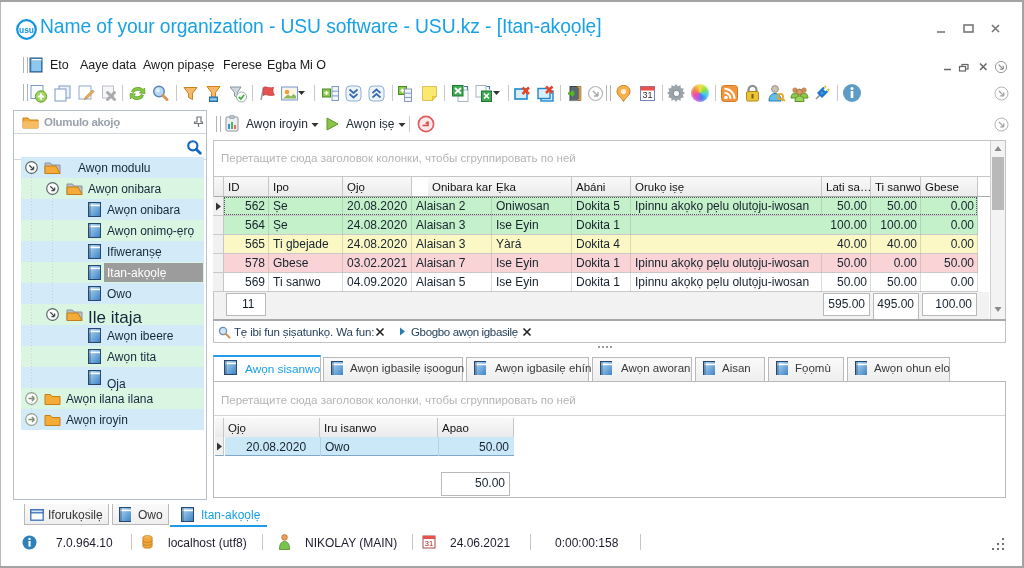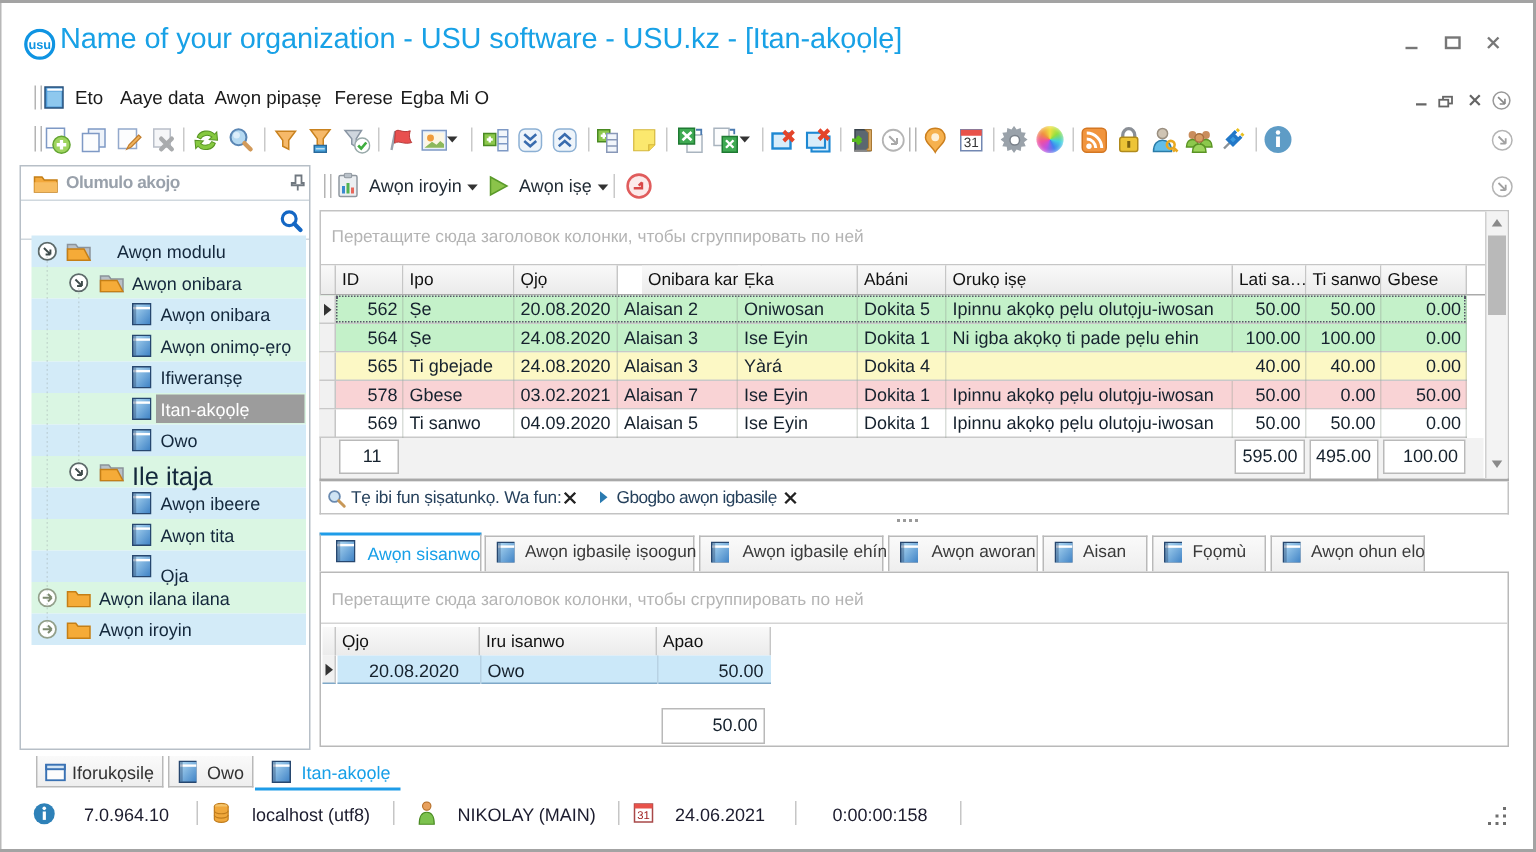--- a/index.html
+++ b/index.html
@@ -448,21 +448,20 @@
 <div class="c cr" style="left:871px;top:197px;width:50px">50.00</div>
 <div class="c cr" style="left:921px;top:197px;width:57px">0.00</div>
 <div class="abs" style="left:224px;top:197px;width:753px;height:18px;border:1px dotted #556"></div>
 
 <div class="c cr" style="left:224px;top:216px;width:45px">564</div>
 <div class="c" style="left:269px;top:216px;width:74px">Ṣe</div>
 <div class="c" style="left:343px;top:216px;width:69px">24.08.2020</div>
 <div class="c" style="left:412px;top:216px;width:80px">Alaisan 3</div>
 <div class="c" style="left:492px;top:216px;width:80px">Ise Eyin</div>
 <div class="c" style="left:572px;top:216px;width:59px">Dokita 1</div>
-<div class="c" style="left:631px;top:216px;width:191px">Ni igba akọkọ ti pade pẹlu ehin</div>
 <div class="c cr" style="left:822px;top:216px;width:49px">100.00</div>
 <div class="c cr" style="left:871px;top:216px;width:50px">100.00</div>
 <div class="c cr" style="left:921px;top:216px;width:57px">0.00</div>
 
 <div class="c cr" style="left:224px;top:235px;width:45px">565</div>
 <div class="c" style="left:269px;top:235px;width:74px">Ti gbejade</div>
 <div class="c" style="left:343px;top:235px;width:69px">24.08.2020</div>
 <div class="c" style="left:412px;top:235px;width:80px">Alaisan 3</div>
 <div class="c" style="left:492px;top:235px;width:80px">Yàrá</div>
 <div class="c" style="left:572px;top:235px;width:59px">Dokita 4</div>

